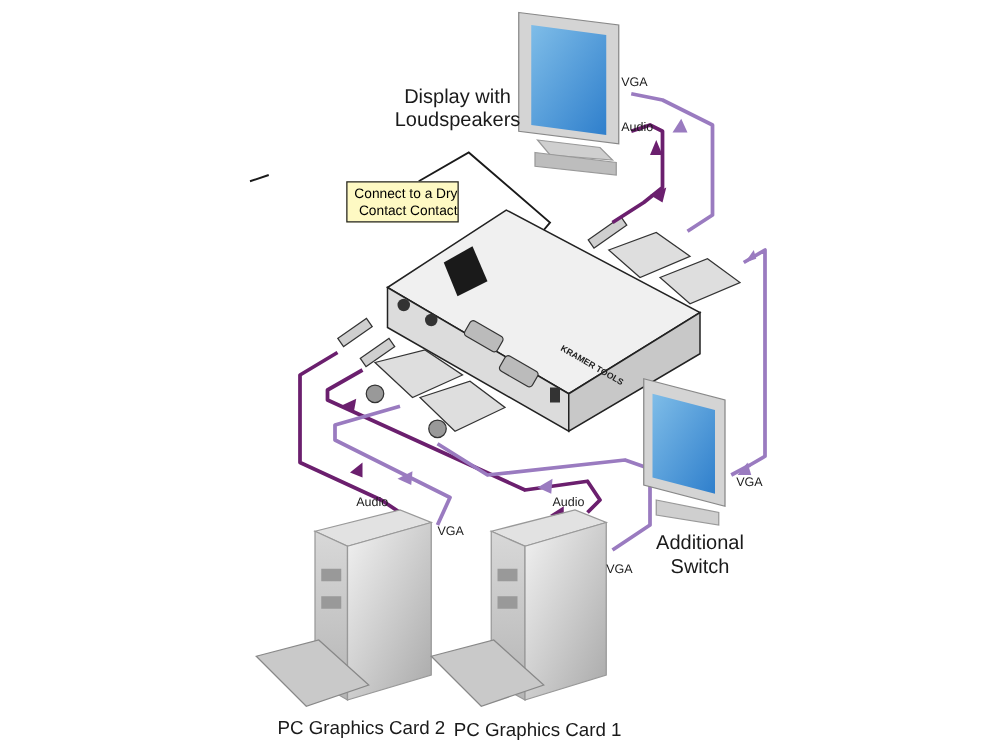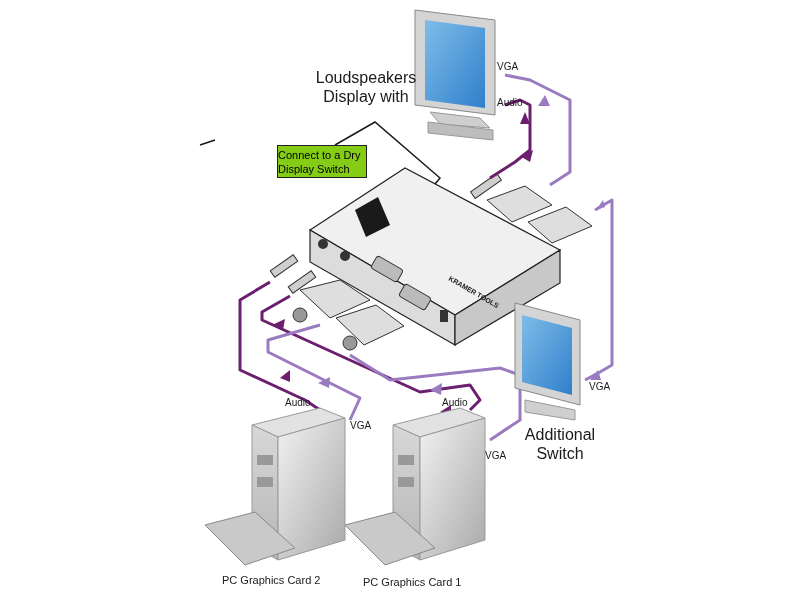--- a/index.html
+++ b/index.html
@@ -1,23 +1,23 @@
 <!DOCTYPE html>
 <html><head>
 <meta charset="utf-8">
 <style>
   html, body { margin:0; padding:0; background:#ffffff; }
   body { width:800px; height:600px; overflow:hidden; position:relative; font-family:"Liberation Sans", sans-serif; }
   #stage { position:absolute; left:0; top:0; width:800px; height:600px; }
   .lbl { position:absolute; color:#1a1a1a; font-family:"Liberation Sans", sans-serif; white-space:nowrap; }
   .lbl-big { font-size:16px; line-height:19px; text-align:center; }
   .lbl-small { font-size:10px;text-align:right; }
-  .lbl-pc { font-size:11px; }
-  .callout { position:absolute; left:277px; top:145px; width:90px; height:33px; border:1px solid #222; background:#84cc16;
-             font-size:11px; line-height:14px; text-align:left; box-sizing:border-box; padding-top:2px; }
+  .lbl-pc { font-size:15px; }
+  .callout { position:absolute; left:277px; top:145px; width:90px; height:33px; border:1px solid #222; background:#fef9c3;
+             font-size:11px; line-height:14px; text-align:right; box-sizing:border-box; padding-top:2px; }
 </style>
 </head>
 <body>
 
 <div id="stage">
 <svg width="800" height="600" viewBox="0 0 800 600" xmlns="http://www.w3.org/2000/svg">
   <defs>
     <linearGradient id="scr" x1="0" y1="0" x2="1" y2="1">
       <stop offset="0" stop-color="#7fbde8"></stop>
       <stop offset="1" stop-color="#2f7fcc"></stop>
@@ -116,27 +116,27 @@
     <polygon points="393,425 420,437 420,560 393,545" fill="url(#towerFront)" stroke="#999"></polygon>
     <polygon points="420,437 485,418 485,540 420,560" fill="url(#tower)" stroke="#999"></polygon>
     <rect x="398" y="455" width="16" height="10" fill="#999"></rect>
     <rect x="398" y="477" width="16" height="10" fill="#999"></rect>
     <polygon points="345,525 395,512 435,548 385,565" fill="#c9c9c9" stroke="#888"></polygon>
   </g>
 </svg>
 
 
 <div class="lbl lbl-big" style="left:312px;top:68px;width:108px;">
+  <div>Display with</div>
   <div>Loudspeakers</div>
-  <div>Display with</div>
 </div>
 
 <div class="callout">
   <div>Connect to a Dry</div>
-  <div>Display Switch</div>
+  <div>Contact Contact</div>
 </div>
 
 <div class="lbl lbl-small" style="left:497px;top:61px;">VGA</div>
 <div class="lbl lbl-small" style="left:497px;top:97px;">Audio</div>
 <div class="lbl lbl-small" style="left:589px;top:381px;">VGA</div>
 <div class="lbl lbl-small" style="left:285px;top:397px;">Audio</div>
 <div class="lbl lbl-small" style="left:350px;top:420px;">VGA</div>
 <div class="lbl lbl-small" style="left:442px;top:397px;">Audio</div>
 <div class="lbl lbl-small" style="left:485px;top:450px;">VGA</div>
 

